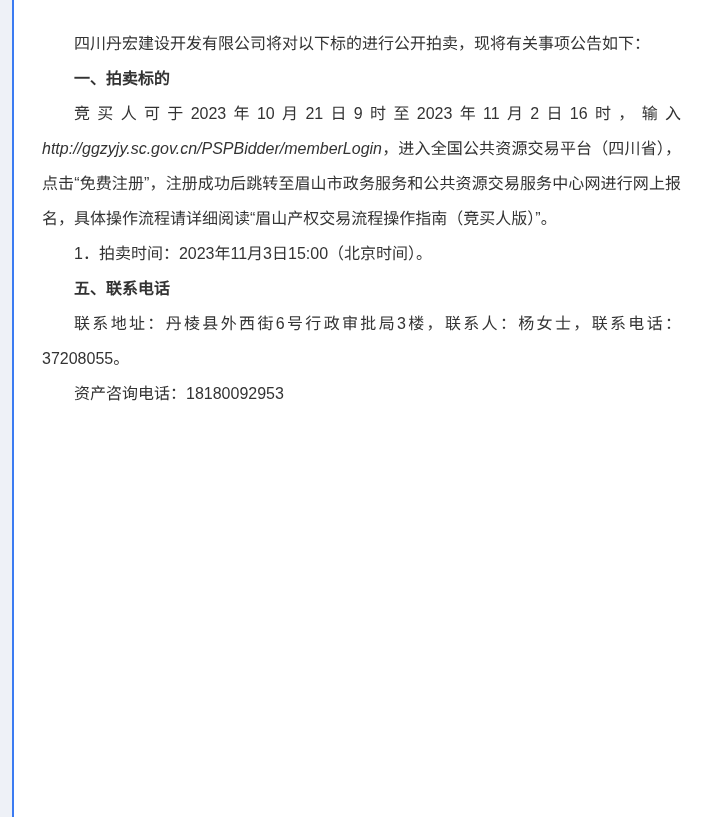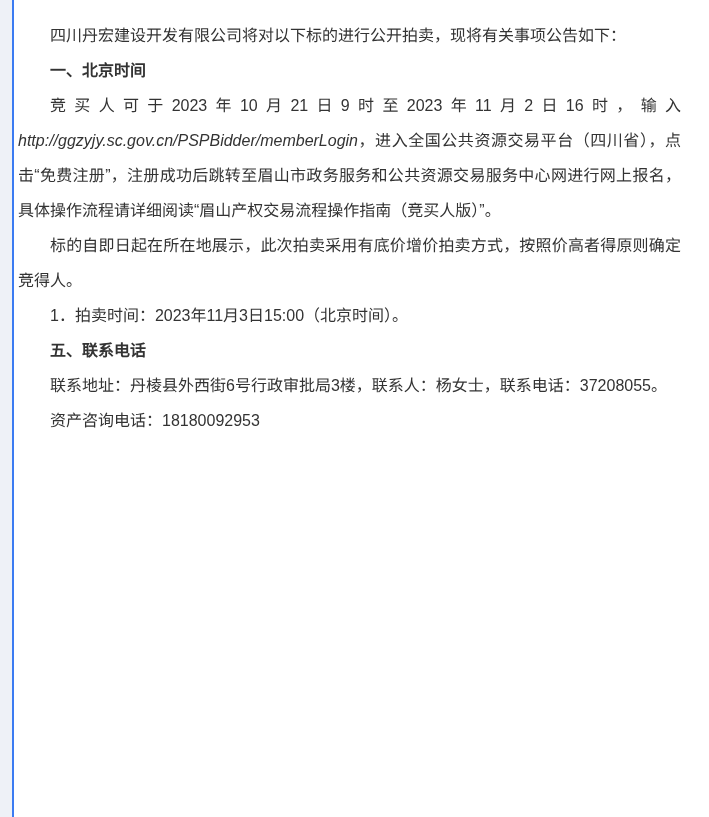--- a/index.html
+++ b/index.html
@@ -28,21 +28,22 @@
   }
   .accent-line {
     position: absolute;
     left: 12px;
     top: 0;
     bottom: 0;
     width: 2px;
     background: #3b7bf2;
   }
   .content {
-    padding: 18px 28px 24px 18px;
+    padding: 26px 28px 24px 18px;
+    margin-left: 24px;
   }
   .para, .sec-heading {
     margin: 0;
     font-size: 16px;
     line-height: 35px;
     text-indent: 2em;
     text-align: justify;
     color: #333333;
   }
   .sec-heading {
@@ -55,22 +56,21 @@
 </style>
 </head>
 <body>
 
 <div class="page">
   <div class="side-strip"></div>
   <div class="accent-line"></div>
   <div class="content">
     <p class="para">四川丹宏建设开发有限公司将对以下标的进行公开拍卖，现将有关事项公告如下：</p>
     <div>
-        <h3 class="sec-heading">一、北京时间</h3>
+        <h3 class="sec-heading">一、拍卖标的</h3>
         <p class="para"><span>竞买人可于2023年10月21日9时至2023年11月2日16时，输入</span><span class="nowrap">http://ggzyjy.sc.gov.cn/PSPBidder/memberLogin</span><span>，进入全国公共资源交易平台（四川省），点击“免费注册”，注册成功后跳转至眉山市政务服务和公共资源交易服务中心网进行网上报名，具体操作流程请详细阅读“眉山产权交易流程操作指南（竞买人版）”。</span></p>
-        <p class="para"><span>标的自即日起在所在地展示，此次拍卖采用有底价增价拍卖方式，按照价高者得原则确定竞得人。</span></p>
         <p class="para"><span>1．拍卖时间：2023年11月3日15:00（北京时间）。</span></p>
         <h3 class="sec-heading">五、联系电话</h3>
         <p class="para"><span>联系地址：丹棱县外西街6号行政审批局3楼，联系人：杨女士，联系电话：37208055。</span></p>
         <p class="para"><span>资产咨询电话：18180092953</span></p>
       </div>
   </div>
 </div>
 
 </body></html>

